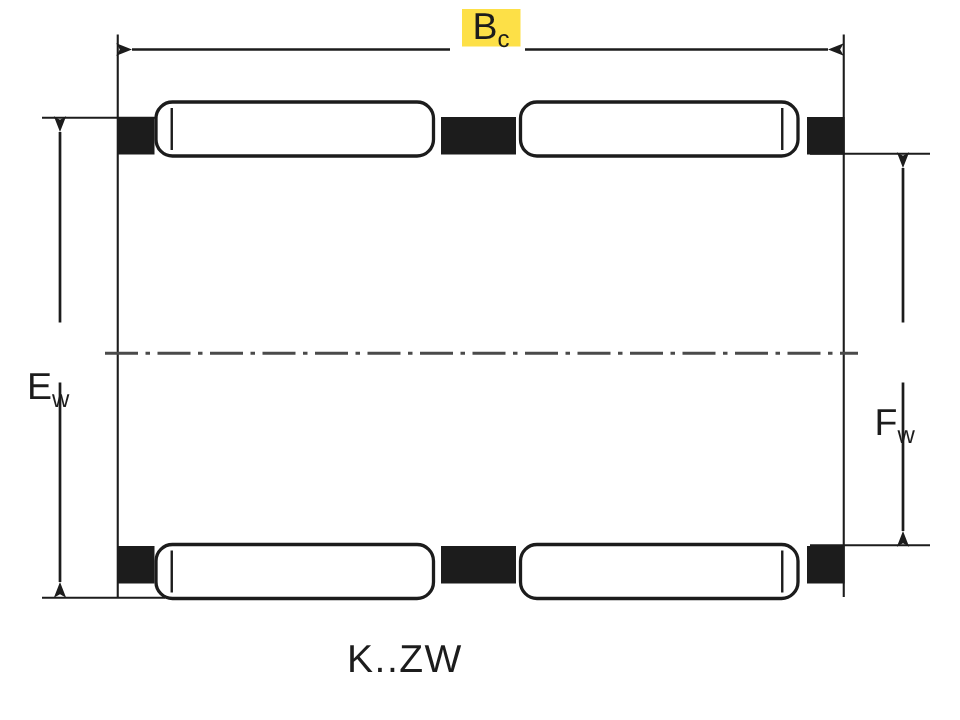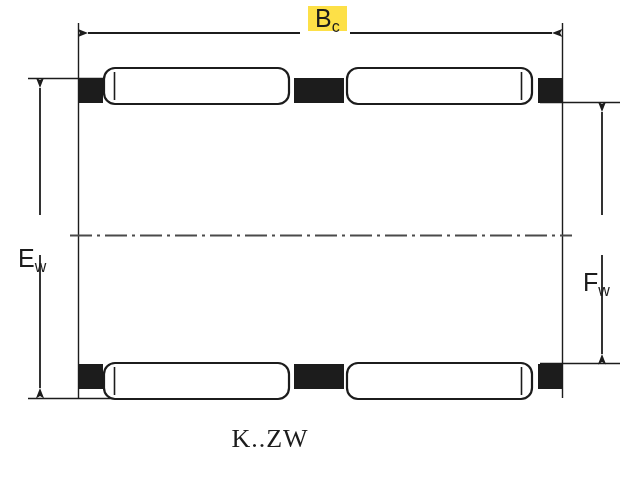--- a/index.html
+++ b/index.html
@@ -59,21 +59,21 @@
     top: 222px;
     margin-top: 48px;
   }
   #caption {
     position: absolute;
     left: 0;
     top: 424px;
     width: 540px;
     text-align: center;
     color: #1c1c1c;
-    font-family: Liberation Serif, serif;
+    font-family: Liberation Sans, sans-serif;
     font-size: 26px;
     letter-spacing: 1px;
   }
 </style>
 </head>
 <body>
 
 <div id="drawing-root">
 
   <svg id="drawing-svg" viewBox="0 0 640 480">

